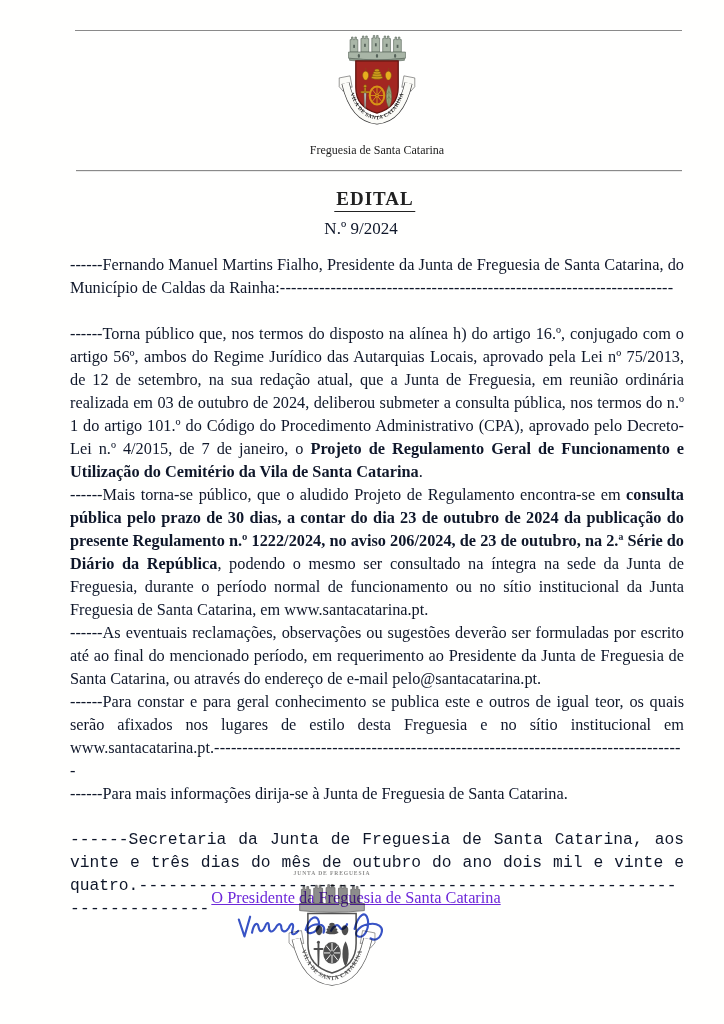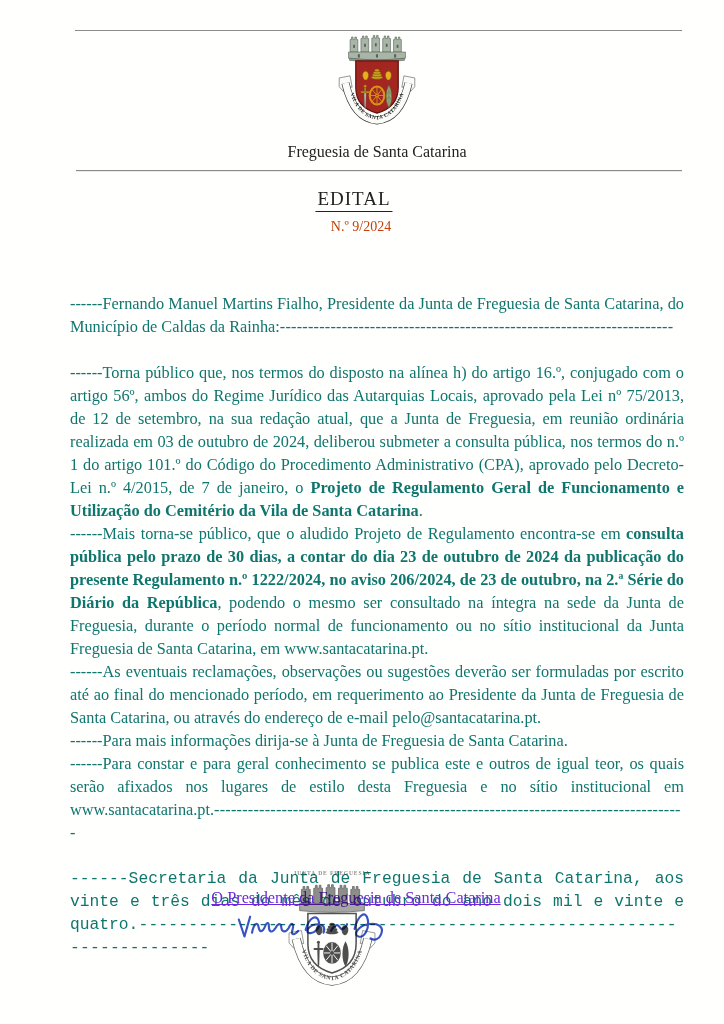--- a/index.html
+++ b/index.html
@@ -6,34 +6,34 @@
   .page{
     position:relative;width:724px;height:1024px;background:#fffffe;
     font-family:"Liberation Serif","DejaVu Serif",serif;color:#1d1d1d;overflow:hidden;
   }
   .rule{position:absolute;height:1px;background:#8a8a8a;}
   .rule-top{left:75px;right:42px;top:30px;}
   .rule-mid{left:76px;right:42px;top:170px;box-shadow:0 1px 0 rgba(0,0,0,.08);}
   .crest{position:absolute;top:28px;left:377px;transform:translateX(-50%);}
   .org-name{
     position:absolute;top:143px;left:377px;transform:translateX(-50%);
-    font-size:16px;white-space:nowrap;color:#222;
+    font-size:12px;white-space:nowrap;color:#222;
   }
   .doc-type{
-    position:absolute;top:188px;left:354px;transform:translateX(-50%);
-    font-size:19px;font-weight:normal;letter-spacing:1px;white-space:nowrap;
+    position:absolute;top:188px;left:375px;transform:translateX(-50%);
+    font-size:19px;font-weight:bold;letter-spacing:1px;white-space:nowrap;
     border-bottom:1.6px solid #222;padding:0 2px 1px 2px;color:#222;
   }
   .doc-number{
     position:absolute;top:219px;left:361px;transform:translateX(-50%);
-    font-size:14px;white-space:nowrap;color:#c2410c;
+    font-size:17px;white-space:nowrap;color:#0f172a;
   }
   .doc-body{
     position:absolute;top:253px;left:70px;width:614px;
-    font-size:16.3px;line-height:23px;text-align:justify;color:#0f766e;margin-top:39px;
+    font-size:16.3px;line-height:23px;text-align:justify;color:#0f172a;
   }
   .doc-body p{margin:0;}
   .doc-body p.gap-after{margin-bottom:23px;}
   .doc-body p.gap-before{margin-top:23px;font-family:Liberation Mono, monospace;}
   .b{font-weight:bold;}
   .u{text-underline-offset:2px;}
   .dashes{word-break:break-all;letter-spacing:0.2px;}
   .sig-block{position:absolute;top:868px;left:0;width:724px;height:156px;}
   .sig-title{
     position:absolute;top:20px;left:356px;transform:translateX(-50%);
@@ -129,22 +129,22 @@
   <div class="rule rule-mid"></div>
 
   <div class="doc-type">EDITAL</div>
   <div class="doc-number">N.º 9/2024</div>
 
   <div class="doc-body">
       <p class="gap-after"><span>------Fernando Manuel Martins Fialho, Presidente da Junta de Freguesia de Santa Catarina, do Município de Caldas da Rainha:</span><span class="dashes">----------------------------------------------------------------------</span></p>
       <p><span>------Torna público que, nos termos do disposto na alínea h) do artigo 16.º, conjugado com o artigo 56º, ambos do Regime Jurídico das Autarquias Locais, aprovado pela Lei nº 75/2013, de 12 de setembro, na sua redação atual, que a Junta de Freguesia, em reunião ordinária realizada em 03 de outubro de 2024, deliberou submeter a consulta pública, nos termos do n.º 1 do artigo 101.º do Código do Procedimento Administrativo (CPA), aprovado pelo Decreto-Lei n.º 4/2015, de 7 de janeiro, o </span><span class="b">Projeto de Regulamento Geral de Funcionamento e Utilização do Cemitério da Vila de Santa Catarina</span><span>.</span></p>
       <p><span>------Mais torna-se público, que o aludido Projeto de Regulamento encontra-se em </span><span class="b">consulta pública pelo prazo de 30 dias, a contar do dia 23 de outubro de 2024 da publicação do presente Regulamento n.º 1222/2024, no aviso 206/2024, de 23 de outubro, na 2.ª Série do Diário da República</span><span>, podendo o mesmo ser consultado na íntegra na sede da Junta de Freguesia, durante o período normal de funcionamento ou no sítio institucional da Junta Freguesia de Santa Catarina, em </span><span class="u">www.santacatarina.pt</span><span>.</span></p>
       <p><span>------As eventuais reclamações, observações ou sugestões deverão ser formuladas por escrito até ao final do mencionado período, em requerimento ao Presidente da Junta de Freguesia de Santa Catarina, ou através do endereço de e-mail </span><span class="u">pelo@santacatarina.pt</span><span>.</span></p>
+      <p><span>------Para constar e para geral conhecimento se publica este e outros de igual teor, os quais serão afixados nos lugares de estilo desta Freguesia e no sítio institucional em </span><span class="u">www.santacatarina.pt</span><span>.</span><span class="dashes">------------------------------------------------------------------------------------</span></p>
       <p><span>------Para mais informações dirija-se à Junta de Freguesia de Santa Catarina.</span></p>
-      <p><span>------Para constar e para geral conhecimento se publica este e outros de igual teor, os quais serão afixados nos lugares de estilo desta Freguesia e no sítio institucional em </span><span class="u">www.santacatarina.pt</span><span>.</span><span class="dashes">------------------------------------------------------------------------------------</span></p>
       <p class="gap-before"><span>------Secretaria da Junta de Freguesia de Santa Catarina, aos vinte e três dias do mês de outubro do ano dois mil e vinte e quatro.</span><span class="dashes">--------------------------------------------------------------------</span></p>
     </div>
 
   <div class="sig-block">
 
     <svg class="stamp" width="100" height="124" viewBox="0 0 170 210">
       <text x="85" y="12" text-anchor="middle" font-size="9.5" letter-spacing="1.5" fill="#4a4a4a" opacity="0.75" font-family="Liberation Serif, DejaVu Serif, serif" font-weight="bold">JUNTA DE FREGUESIA</text>
       <g transform="translate(0,14)">
         <g stroke="#3a3a3a" stroke-width="1.4" fill="#6a6a6a" opacity="0.9">
           <path transform="translate(33,16)" d="M0,30 V6 h2.8 v-5 h3 v5 h3.4 v-5 h3 v5 h2.8 V30 z"></path>

